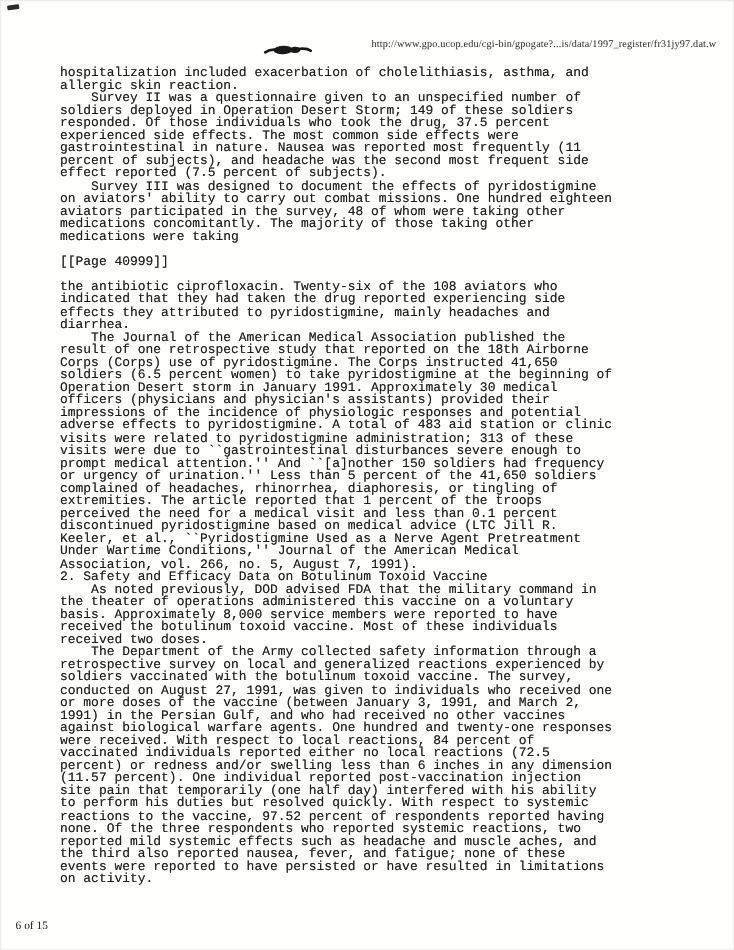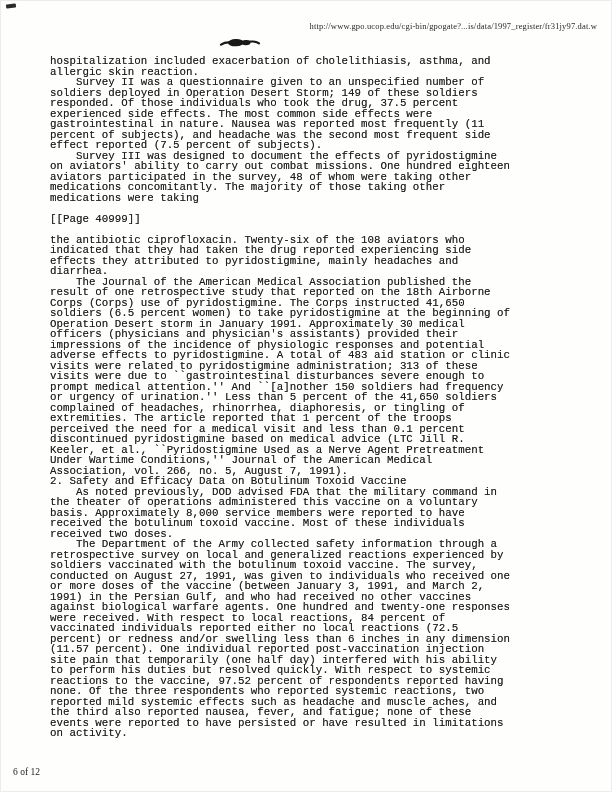--- a/index.html
+++ b/index.html
@@ -13,21 +13,21 @@
     font-family: "Liberation Serif", serif;
   }
   .page {
     position: absolute;
     inset: 0;
     background: #fefefc;
     box-shadow: inset 0 0 0 1px #ececea;
   }
   .header-url {
     position: absolute;
-    top: 21px;
+    top: 31px;
     right: 15px;
     font-size: 8.5px;
     color: #2a2a2a;
     letter-spacing: 0.15px;
     white-space: nowrap;
   }
   .body-text {
     position: absolute;
     top: 41px;
     left: 35px;
@@ -147,17 +147,17 @@
 (11.57 percent). One individual reported post-vaccination injection
 site pain that temporarily (one half day) interfered with his ability
 to perform his duties but resolved quickly. With respect to systemic
 reactions to the vaccine, 97.52 percent of respondents reported having
 none. Of the three respondents who reported systemic reactions, two
 reported mild systemic effects such as headache and muscle aches, and
 the third also reported nausea, fever, and fatigue; none of these
 events were reported to have persisted or have resulted in limitations
 on activity.</pre>
 
-  <div class="footer-left">6 of 12</div>
+  <div class="footer-left">6 of 15</div>
 
   <div class="footer-right">12/28/98 9:33 A</div>
 
 </div>
 
 </body></html>

